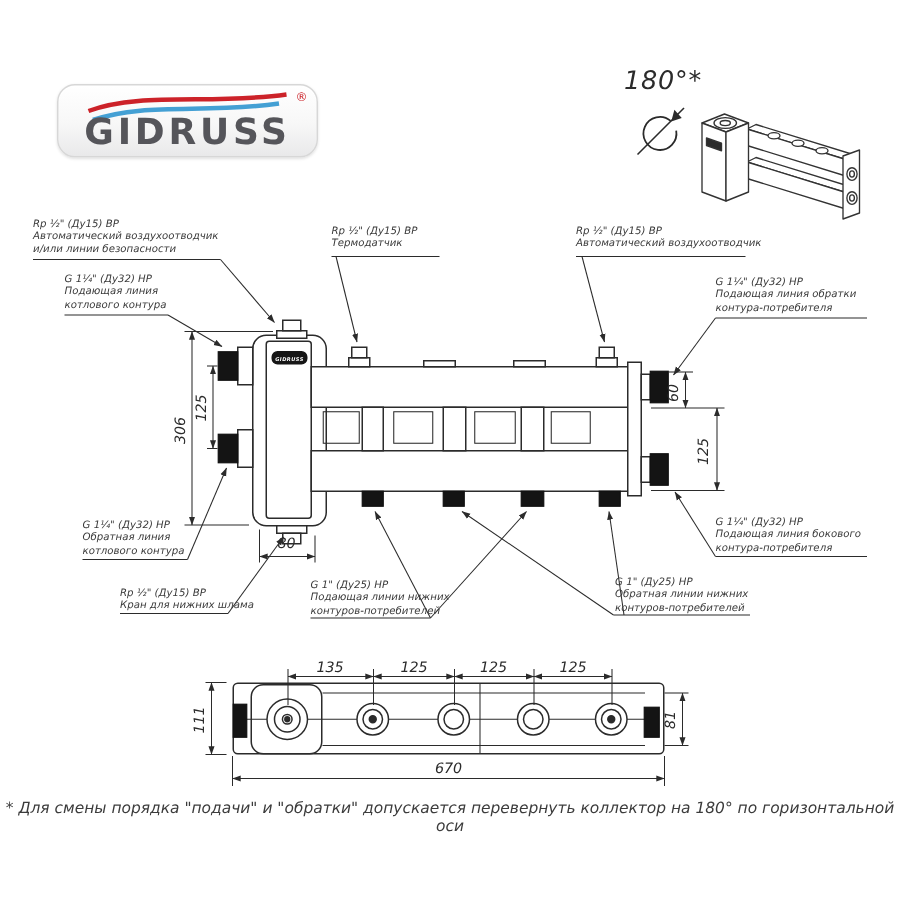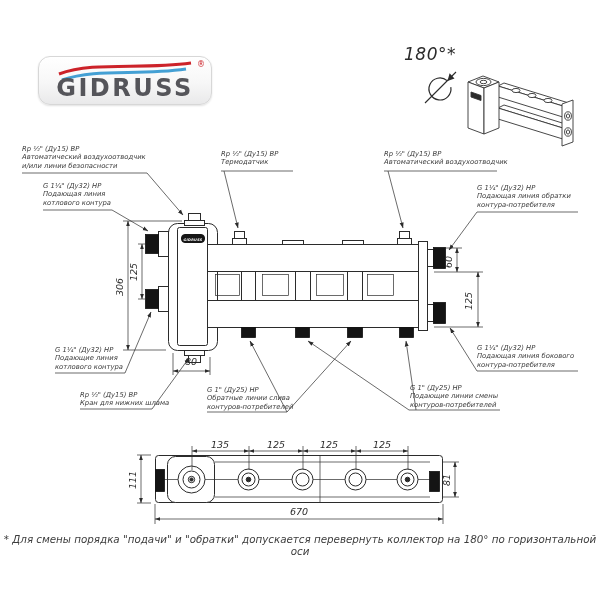--- a/index.html
+++ b/index.html
@@ -4,21 +4,21 @@
 <style>
   html,body{margin:0;padding:0;background:#fff;}
   .page{position:relative;width:600px;height:600px;background:#fff;overflow:hidden;
         font-family:"DejaVu Sans",sans-serif;}
   
   .logo{position:absolute;left:38px;top:56px;width:172px;height:47px;border:1px solid #d7d7d7;
         border-radius:12px;background:linear-gradient(#ffffff 0%,#f7f7f7 55%,#e9e9ea 100%);
         box-shadow:0 1px 2px rgba(0,0,0,.12), inset 0 1px 0 #fff;}
   .logo svg{position:absolute;left:0;top:0;}
   
-  .angle{position:absolute;left:404px;top:46px;font:italic 17px/1 "DejaVu Sans",sans-serif;
+  .angle{position:absolute;left:416px;top:46px;font:italic 17px/1 "DejaVu Sans",sans-serif;
          color:#2b2b2b;letter-spacing:.5px;text-align:right;}
   .roticon{position:absolute;left:422px;top:69px;}
   .iso{position:absolute;left:458px;top:58px;}
   
   .draw{position:absolute;left:0;top:0;}
   .draw .ln{stroke:#2b2b2b;stroke-width:1;fill:#fff;}
   .draw .thin{stroke:#2b2b2b;stroke-width:.7;fill:none;}
   .draw .blk{stroke:#111;stroke-width:.8;fill:#141414;}
   .draw text.dim{font:italic 9.5px "DejaVu Sans",sans-serif;fill:#2b2b2b;text-anchor:middle;}
   .draw text.plate{font:italic bold 3.4px "DejaVu Sans",sans-serif;fill:#fff;text-anchor:middle;letter-spacing:.3px;}
@@ -253,35 +253,35 @@
     <div>Rp ½" (Ду15) ВР</div>
     <div>Автоматический воздухоотводчик</div>
   </div>
   <div class="co" style="left:477px;top:184px;">
     <div>G 1¼" (Ду32) НР</div>
     <div>Подающая линия обратки</div>
     <div>контура-потребителя</div>
   </div>
   <div class="co" style="left:55px;top:346px;">
     <div>G 1¼" (Ду32) НР</div>
-    <div>Подающие линия</div>
+    <div>Обратная линия</div>
     <div>котлового контура</div>
   </div>
   <div class="co" style="left:80px;top:391px;">
     <div>Rp ½" (Ду15) ВР</div>
     <div>Кран для нижних шлама</div>
   </div>
   <div class="co" style="left:207px;top:386px;">
     <div>G 1" (Ду25) НР</div>
-    <div>Обратные линии слива</div>
+    <div>Подающая линии нижних</div>
     <div>контуров-потребителей</div>
   </div>
   <div class="co" style="left:410px;top:384px;">
     <div>G 1" (Ду25) НР</div>
-    <div>Подающие линии смены</div>
+    <div>Обратная линии нижних</div>
     <div>контуров-потребителей</div>
   </div>
   <div class="co" style="left:477px;top:344px;">
     <div>G 1¼" (Ду32) НР</div>
     <div>Подающая линия бокового</div>
     <div>контура-потребителя</div>
   </div>
 
   <div class="footnote">* Для смены порядка "подачи" и "обратки" допускается перевернуть коллектор на 180° по горизонтальной оси</div>
 </div>

